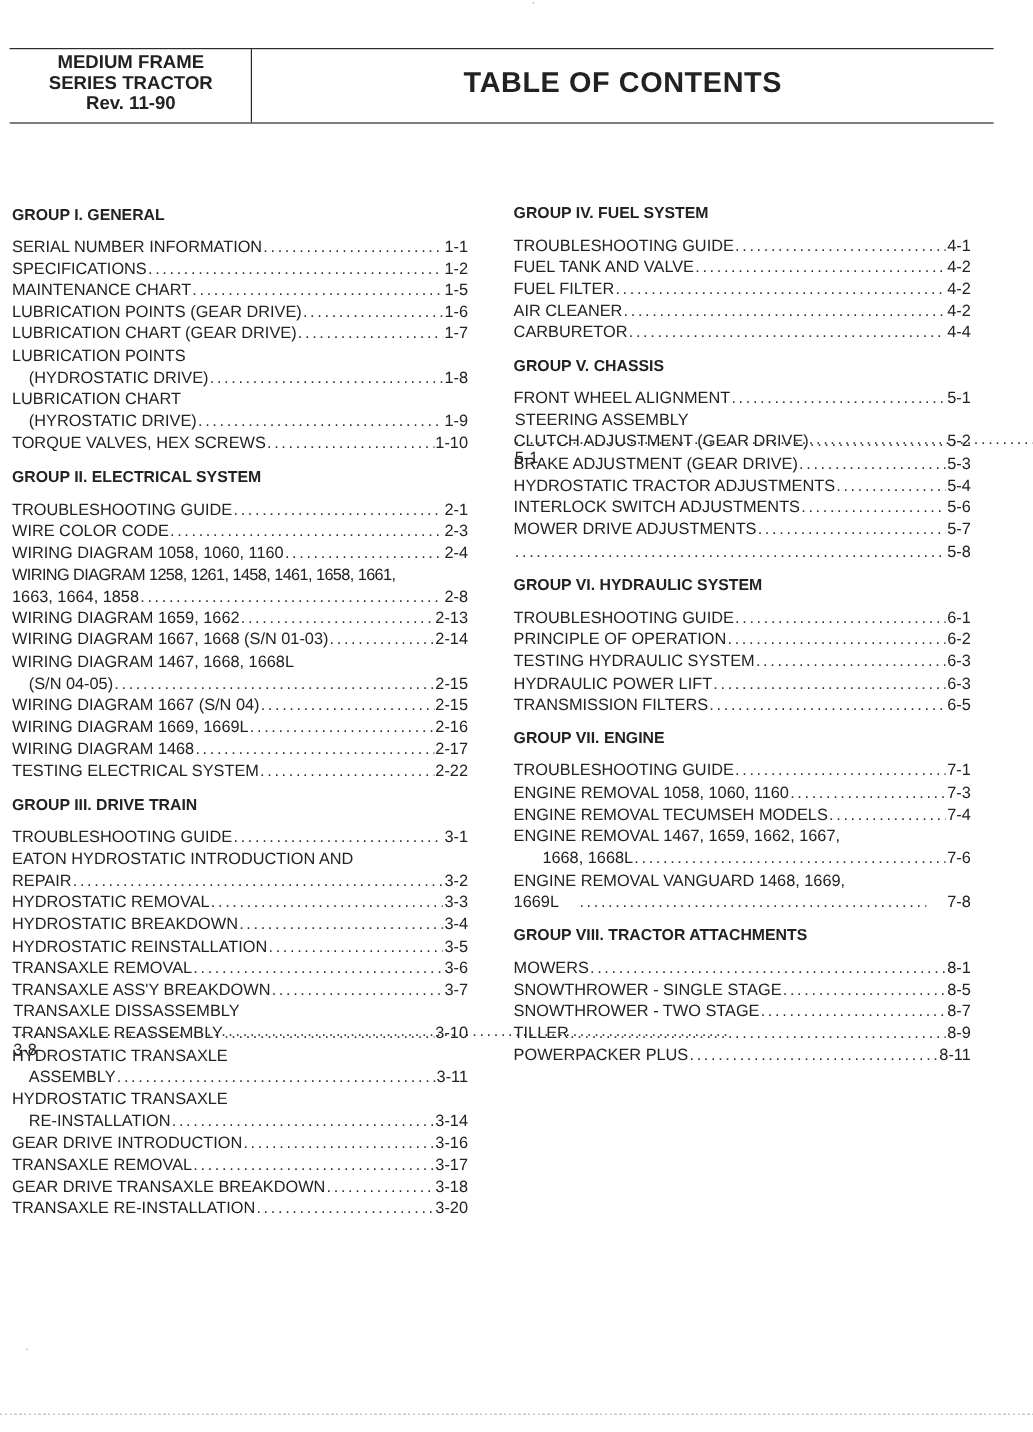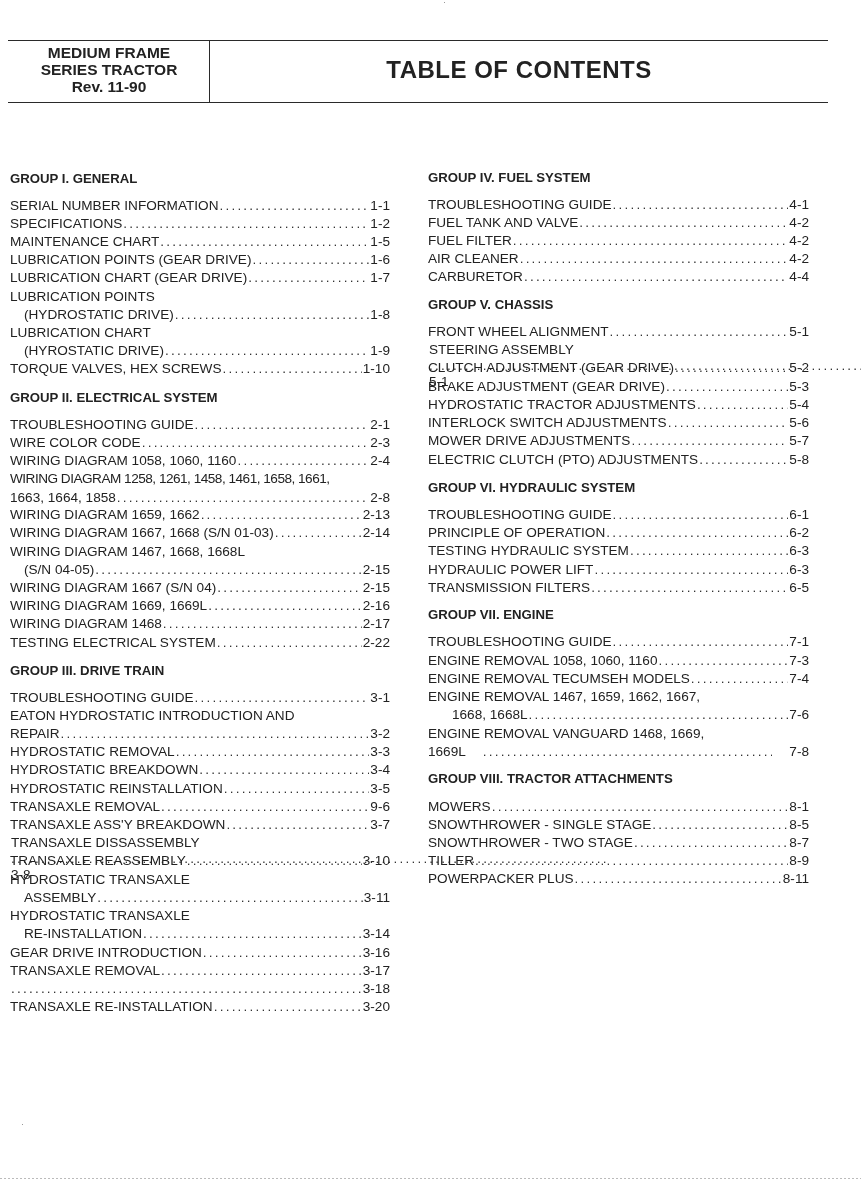--- a/index.html
+++ b/index.html
@@ -199,21 +199,21 @@
       <span class="page">3-4</span>
     </div>
   <div class="entry" style="top:781px;">
       <span class="title">HYDROSTATIC REINSTALLATION</span>
       <span class="dots"></span>
       <span class="page">3-5</span>
     </div>
   <div class="entry" style="top:799px;">
       <span class="title">TRANSAXLE REMOVAL</span>
       <span class="dots"></span>
-      <span class="page">9-6</span>
+      <span class="page">3-6</span>
     </div>
   <div class="entry" style="top:817px;">
       <span class="title">TRANSAXLE ASS'Y BREAKDOWN</span>
       <span class="dots"></span>
       <span class="page">3-7</span>
     </div>
   <div class="entry" style="top:835px;flex-direction:column;">
       <span class="title">TRANSAXLE DISSASSEMBLY</span>
       <span class="dots"></span>
       <span class="page">3-8</span>
@@ -243,20 +243,21 @@
       <span class="title">GEAR DRIVE INTRODUCTION</span>
       <span class="dots"></span>
       <span class="page">3-16</span>
     </div>
   <div class="entry" style="top:963px;">
       <span class="title">TRANSAXLE REMOVAL</span>
       <span class="dots"></span>
       <span class="page">3-17</span>
     </div>
   <div class="entry" style="top:981px;">
+      <span class="title">GEAR DRIVE TRANSAXLE BREAKDOWN</span>
       <span class="dots"></span>
       <span class="page">3-18</span>
     </div>
   <div class="entry" style="top:999px;">
       <span class="title">TRANSAXLE RE-INSTALLATION</span>
       <span class="dots"></span>
       <span class="page">3-20</span>
     </div>
 </div>
 
@@ -319,21 +320,20 @@
       <span class="title">INTERLOCK SWITCH ADJUSTMENTS</span>
       <span class="dots"></span>
       <span class="page">5-6</span>
     </div>
   <div class="entry" style="top:433px;">
       <span class="title">MOWER DRIVE ADJUSTMENTS</span>
       <span class="dots"></span>
       <span class="page">5-7</span>
     </div>
   <div class="entry" style="top:452px;">
-      <span class="title">ELECTRIC CLUTCH (PTO) ADJUSTMENTS</span>
       <span class="dots"></span>
       <span class="page">5-8</span>
     </div>
 
   <div class="group-heading" style="top:480px;">GROUP VI. HYDRAULIC SYSTEM</div>
   <div class="entry" style="top:507px;">
       <span class="title">TROUBLESHOOTING GUIDE</span>
       <span class="dots"></span>
       <span class="page">6-1</span>
     </div>

